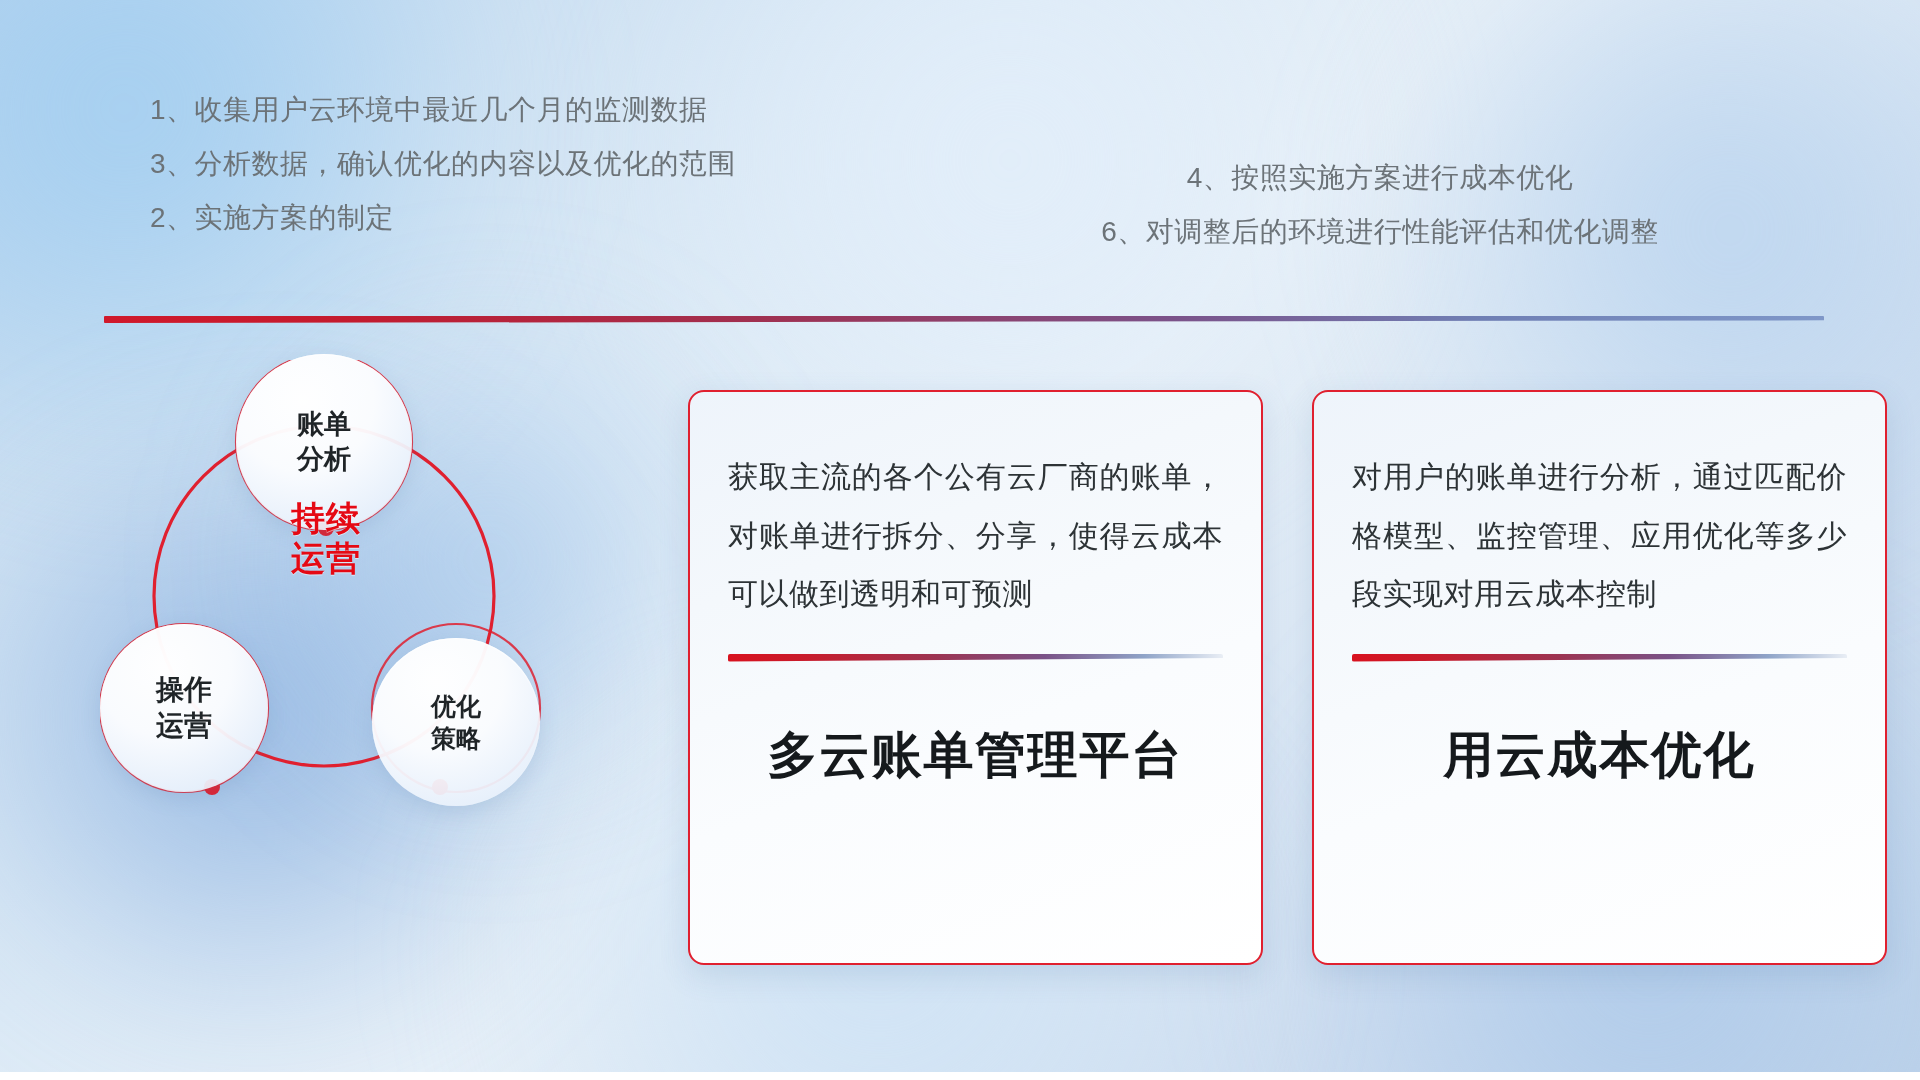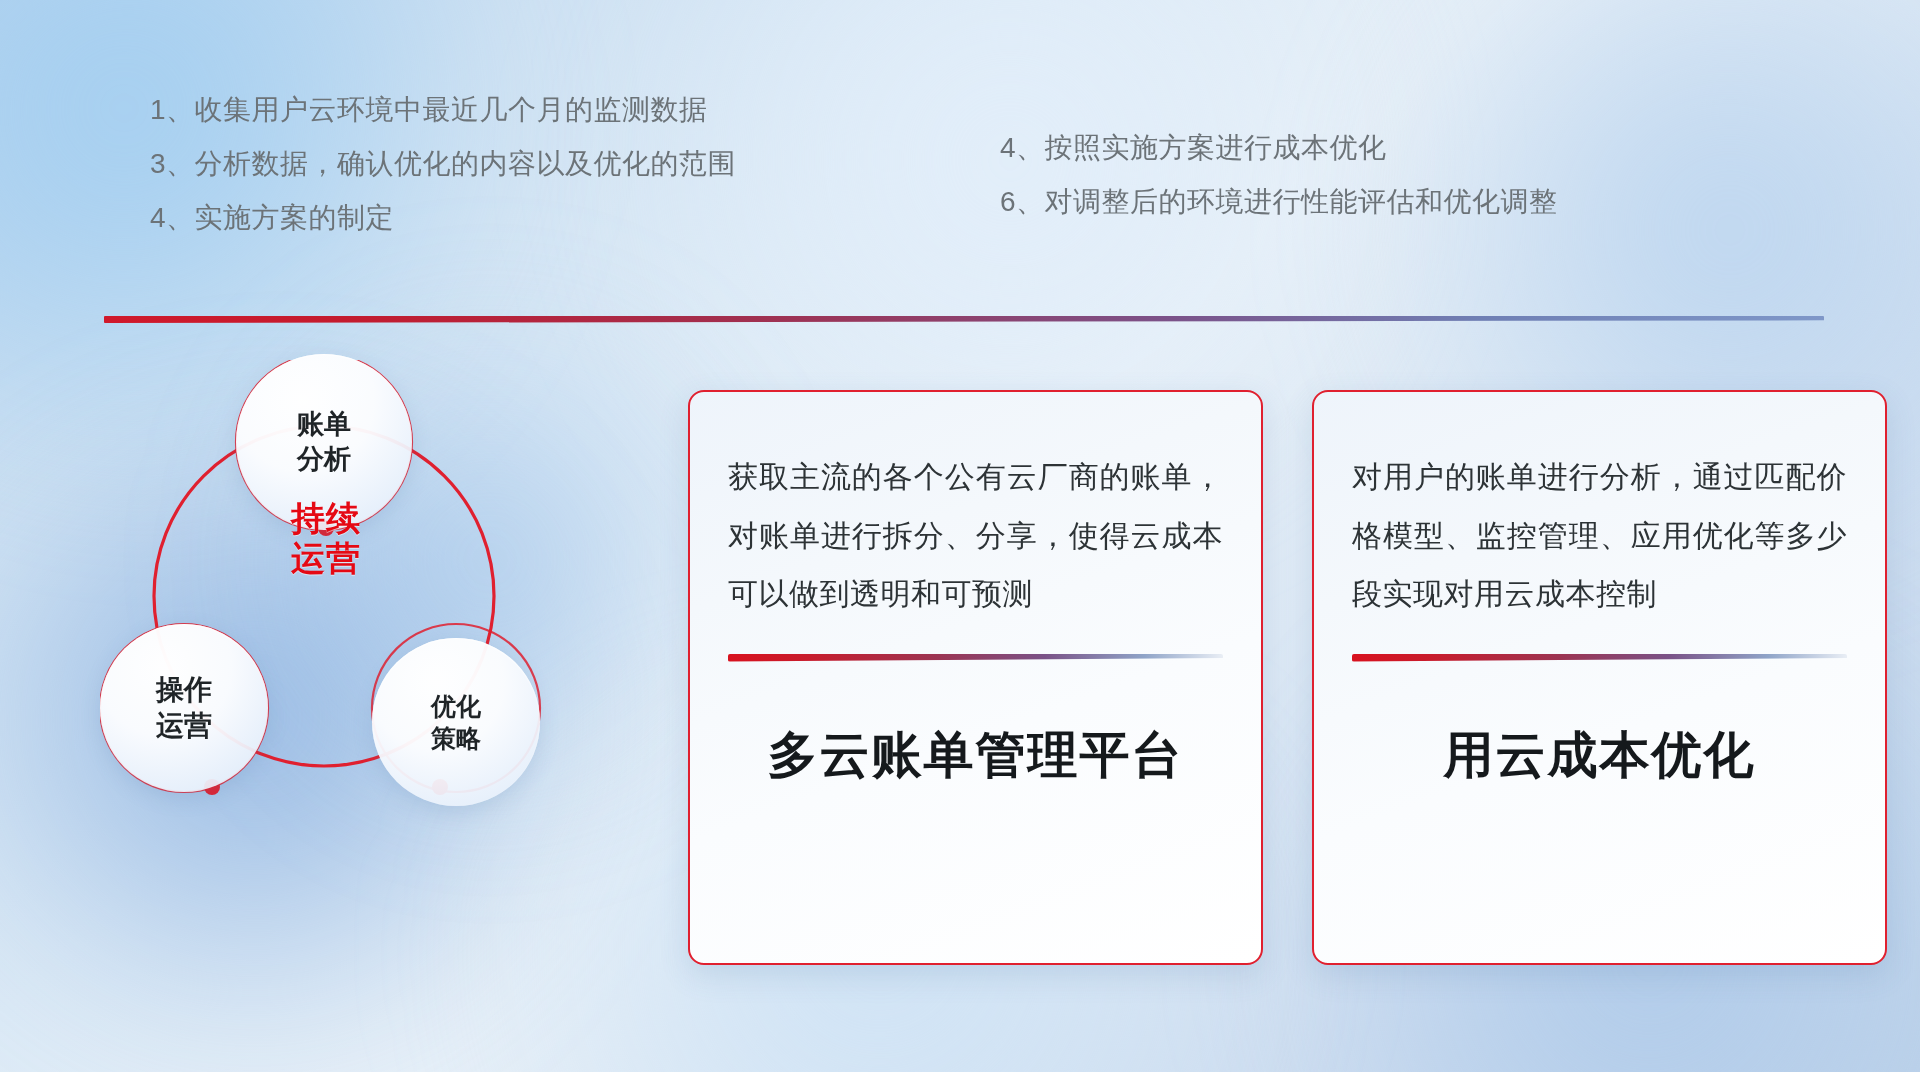--- a/index.html
+++ b/index.html
@@ -31,21 +31,21 @@
             background: radial-gradient(circle at 50% 50%, rgba(183,210,238,0.9), rgba(183,210,238,0) 68%); }
   .blob-e { right: -160px; bottom: -240px; width: 860px; height: 700px;
             background: radial-gradient(circle at 50% 50%, rgba(171,200,233,0.85), rgba(171,200,233,0) 68%); }
   .blob-f { left: 430px; bottom: -260px; width: 900px; height: 640px;
             background: radial-gradient(circle at 50% 40%, rgba(205,226,245,0.92), rgba(205,226,245,0) 70%); }
   .blob-g { left: 230px; top: 300px; width: 520px; height: 520px;
             background: radial-gradient(circle at 50% 50%, rgba(150,190,232,0.55), rgba(150,190,232,0) 70%); }
 
   
   .steps-left  { position: absolute; left: 150px; top: 96px;  width: 760px; }
-  .steps-right { position: absolute; left: 1000px; top: 134px; width: 760px; }
+  .steps-right { position: absolute; left: 1000px; top: 164px; width: 760px; text-align: center; }
   .step-line {
     font-size: 28px;
     line-height: 1.0;
     color: #6c7378;
     letter-spacing: 0.5px;
     white-space: nowrap;
     margin-bottom: 26px;
     font-weight: 400;
   }
 
@@ -151,21 +151,21 @@
   <div class="blob blob-b"></div>
   <div class="blob blob-c"></div>
   <div class="blob blob-d"></div>
   <div class="blob blob-e"></div>
   <div class="blob blob-f"></div>
   <div class="blob blob-g"></div>
 
   <div class="steps-left">
     <div class="step-line">1、收集用户云环境中最近几个月的监测数据</div>
     <div class="step-line">3、分析数据，确认优化的内容以及优化的范围</div>
-    <div class="step-line">4、实施方案的制定</div>
+    <div class="step-line">2、实施方案的制定</div>
   </div>
 
   <div class="steps-right">
     <div class="step-line">4、按照实施方案进行成本优化</div>
     <div class="step-line">6、对调整后的环境进行性能评估和优化调整</div>
   </div>
 
   <div class="top-rule"></div>
 
   <div class="diagram">

